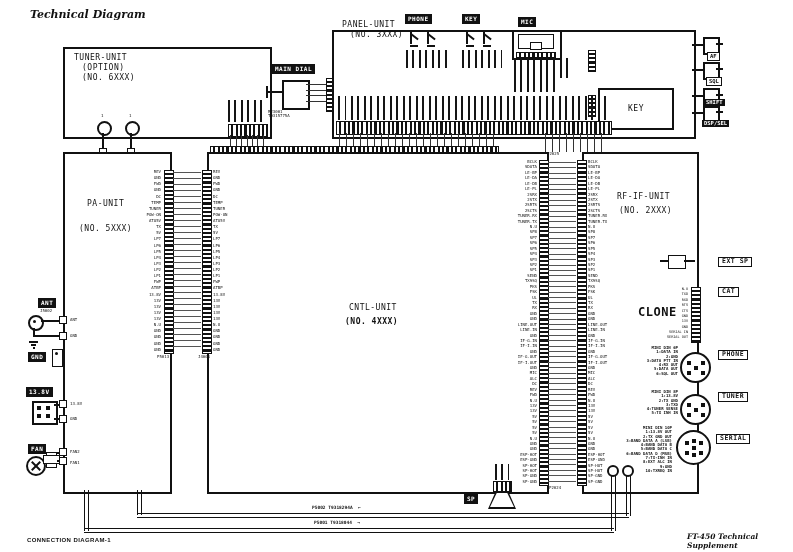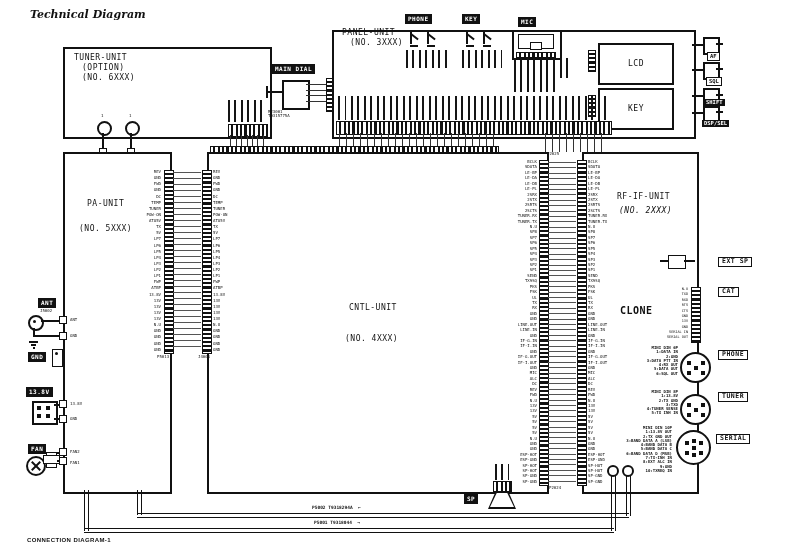--- a/index.html
+++ b/index.html
@@ -56,20 +56,21 @@
   .footR{font-family:"DejaVu Serif","Liberation Serif",serif;font-weight:bold;font-style:italic;font-size:7.5px;}
   .pinout{font-size:4px;line-height:4.3px;font-weight:bold;white-space:nowrap;}
 </style>
 </head>
 <body>
 
 <div id="canvas">
 
   <div class="abs title" style="left:30px;top:8px;">Technical Diagram</div>
   <div class="abs footL" style="left:27px;top:537px;">CONNECTION DIAGRAM-1</div>
+  <div class="abs footR" style="left:687px;top:532px;">FT-450 Technical Supplement</div>
 
   <div class="abs box" style="left:63px;top:47px;width:205px;height:88px;"></div>
   <div class="abs t8" style="left:74px;top:53px;"><span>TUNER-UNIT</span><br><span style="padding-left:8px">(OPTION)</span><br><span style="padding-left:8px">(NO. 6XXX)</span></div>
 
   <div class="abs t4" style="left:101px;top:114px;">1</div>
   <div class="abs t4" style="left:129px;top:114px;">1</div>
   <div class="abs circ" style="left:97px;top:121px;width:11px;height:11px;"></div>
   <div class="abs circ" style="left:125px;top:121px;width:11px;height:11px;"></div>
   <div class="abs vline" style="left:102px;top:133px;height:19px;"></div>
   <div class="abs vline" style="left:130px;top:133px;height:19px;"></div>
@@ -82,21 +83,21 @@
 
   <div class="abs badge-inv" style="left:272px;top:64px;">MAIN DIAL</div>
   <div class="abs box" style="left:282px;top:80px;width:24px;height:26px;"></div>
   <div class="abs hline" style="left:268px;top:91px;width:14px;"></div>
   <div class="abs vline" style="left:266px;top:86px;height:12px;"></div>
   <div class="abs wiresH" style="left:306px;top:84px;width:20px;height:22px;background-image:repeating-linear-gradient(to bottom,#333 0 1px,transparent 1px 5.5px);"></div>
   <div class="abs vstrip" style="left:326px;top:78px;width:7px;height:32px;"></div>
   <div class="abs t4" style="left:268px;top:110px;"><span>RE3001</span><br><span>T9315775A</span></div>
 
   <div class="abs box" style="left:332px;top:30px;width:360px;height:105px;"></div>
-  <div class="abs t8" style="left:342px;top:28px;"><span>PANEL-UNIT</span><br><span style="padding-left:8px">(NO. 3XXX)</span></div>
+  <div class="abs t8" style="left:342px;top:20px;"><span>PANEL-UNIT</span><br><span style="padding-left:8px">(NO. 3XXX)</span></div>
 
   <div class="abs badge-inv" style="left:405px;top:14px;">PHONE</div>
   <div class="abs badge-inv" style="left:462px;top:14px;">KEY</div>
   <div class="abs badge-inv" style="left:518px;top:17px;">MIC</div>
 
   <span class="abs jack" style="left:410px;top:31px;">
       <i class="jv"></i>
       <i class="jd"></i>
       <i class="jb"></i>
     </span>
@@ -119,23 +120,20 @@
   <div class="abs smudge" style="left:462px;top:50px;width:40px;height:18px;"></div>
 
   <div class="abs box" style="left:512px;top:30px;width:46px;height:26px;"></div>
   <div class="abs thinbox" style="left:518px;top:34px;width:34px;height:13px;"></div>
   <div class="abs thinbox" style="left:530px;top:42px;width:10px;height:6px;"></div>
   <div class="abs hstrip" style="left:516px;top:52px;width:38px;height:4px;"></div>
   <div class="abs smudge" style="left:514px;top:58px;width:42px;height:34px;"></div>
   <div class="abs smudge" style="left:560px;top:58px;width:10px;height:20px;"></div>
 
   <div class="abs vstrip" style="left:588px;top:50px;width:6px;height:20px;"></div>
-  <div class="abs box" style="left:598px;top:43px;width:72px;height:38px;display:flex;align-items:center;justify-content:center;">
-      <span class="t8">LCD</span>
-    </div>
   <div class="abs vstrip" style="left:588px;top:95px;width:6px;height:20px;"></div>
   <div class="abs box" style="left:598px;top:88px;width:72px;height:38px;display:flex;align-items:center;justify-content:center;">
       <span class="t8">KEY</span>
     </div>
 
   <div class="abs hline" style="left:692px;top:44px;width:11px;"></div>
   <div class="abs box" style="left:703px;top:37px;width:13px;height:14px;"></div>
   <div class="abs hline" style="left:716px;top:43px;width:7px;"></div>
   <div class="abs badge-sm-out" style="left:707px;top:52px;">AF</div>
 
@@ -160,25 +158,25 @@
   <div class="abs wiresV" style="left:545px;top:133px;width:60px;height:19px;"></div>
   <div class="abs hstrip" style="left:210px;top:146px;width:287px;height:12px;"></div>
   <div class="abs smudge" style="left:214px;top:159px;width:280px;height:8px;background-image:repeating-linear-gradient(to right,#151515 0 1.4px,transparent 1.4px 9px);"></div>
 
   <div class="abs box" style="left:63px;top:152px;width:105px;height:338px;"></div>
   <div class="abs t8" style="left:87px;top:199px;">PA-UNIT</div>
   <div class="abs t8" style="left:79px;top:224px;">(NO. 5XXX)</div>
 
   <div class="abs box" style="left:207px;top:152px;width:338px;height:338px;"></div>
   <div class="abs t8" style="left:349px;top:303px;">CNTL-UNIT</div>
-  <div class="abs t8" style="left:345px;top:334px;">(NO. 4XXX)</div>
+  <div class="abs t8" style="left:345px;top:317px;font-weight:bold;">(NO. 4XXX)</div>
 
   <div class="abs box" style="left:582px;top:152px;width:113px;height:338px;"></div>
   <div class="abs t8" style="left:617px;top:192px;">RF-IF-UNIT</div>
-  <div class="abs t8" style="left:619px;top:206px;font-style:italic;">(NO. 2XXX)</div>
+  <div class="abs t8" style="left:619px;top:206px;">(NO. 2XXX)</div>
 
   <div class="abs pincol t4 ra" style="left:110px;top:170px;width:51px;height:182px;">
       <div class="pin">REV</div>
       <div class="pin">GND</div>
       <div class="pin">FWD</div>
       <div class="pin">GND</div>
       <div class="pin">DC</div>
       <div class="pin">TEMP</div>
       <div class="pin">TUNER</div>
       <div class="pin">POW-ON</div>
@@ -429,21 +427,21 @@
       <div class="pin">TXD</div>
       <div class="pin">RXD</div>
       <div class="pin">RTS</div>
       <div class="pin">CTS</div>
       <div class="pin">GND</div>
       <div class="pin">13V</div>
       <div class="pin">GND</div>
       <div class="pin">SERIAL IN</div>
       <div class="pin">SERIAL OUT</div>
     </div>
-  <div class="abs mono" style="left:620px;top:305px;font-size:10px;font-weight:bold;letter-spacing:.5px;">CLONE</div>
+  <div class="abs mono" style="left:638px;top:305px;font-size:12px;font-weight:bold;letter-spacing:.5px;">CLONE</div>
 
   <div class="abs badge-out" style="left:718px;top:350px;">PHONE</div>
   <div class="abs din" style="left:680px;top:352px;width:27px;height:27px;"></div>
   <div class="abs pinout ra" style="left:628px;top:346px;width:50px;">
       <div>MINI DIN 6P</div>
       <div>1:DATA IN</div>
       <div>2:GND</div>
       <div>3:DATA PTT IN</div>
       <div>4:RX OUT</div>
       <div>5:DATA OUT</div>

